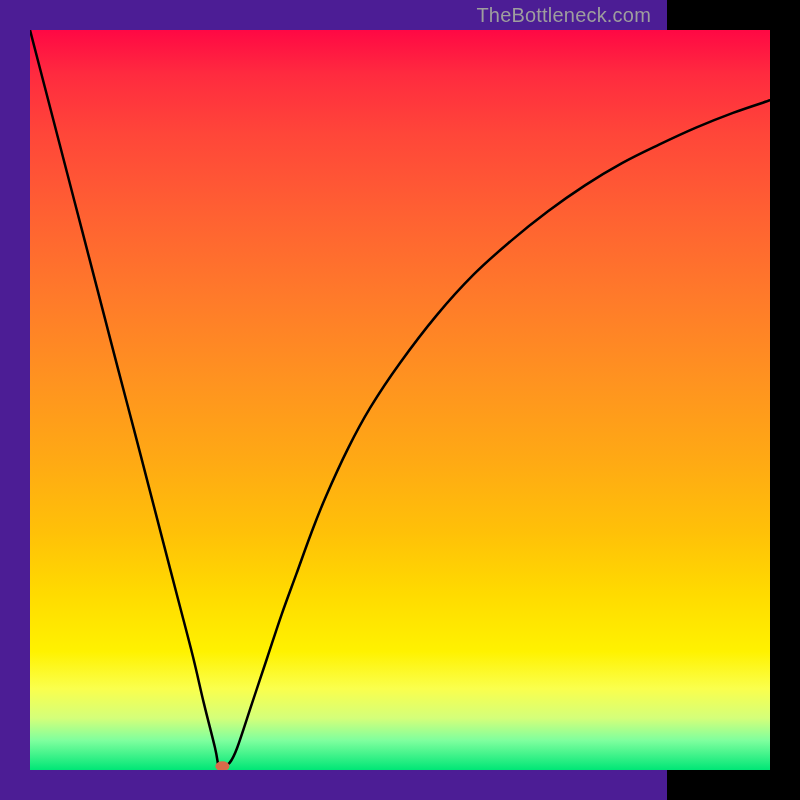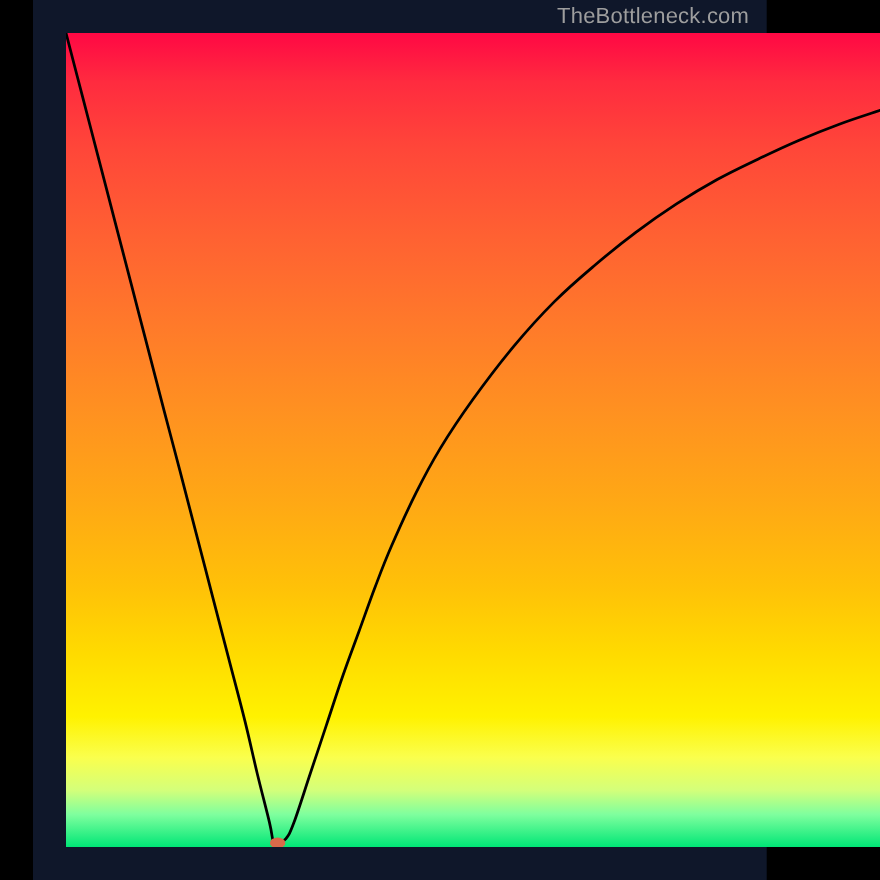--- a/index.html
+++ b/index.html
@@ -8,22 +8,21 @@
     width: 800px;
     height: 800px;
     background: #000;
     font-family: Arial, Helvetica, sans-serif;
     overflow: hidden;
   }
   .frame {
     position: relative;
     width: 667px;
     height: 800px;
-    background: #0f172a;
-    margin-left: 30px;
+    background: #4c1d95;
   }
   .plot-area {
     position: absolute;
     left: 30px;
     top: 30px;
     width: 740px;
     height: 740px;
     background: linear-gradient(to bottom,
       #ff0844 0%,
       #ff2b3f 6%,

